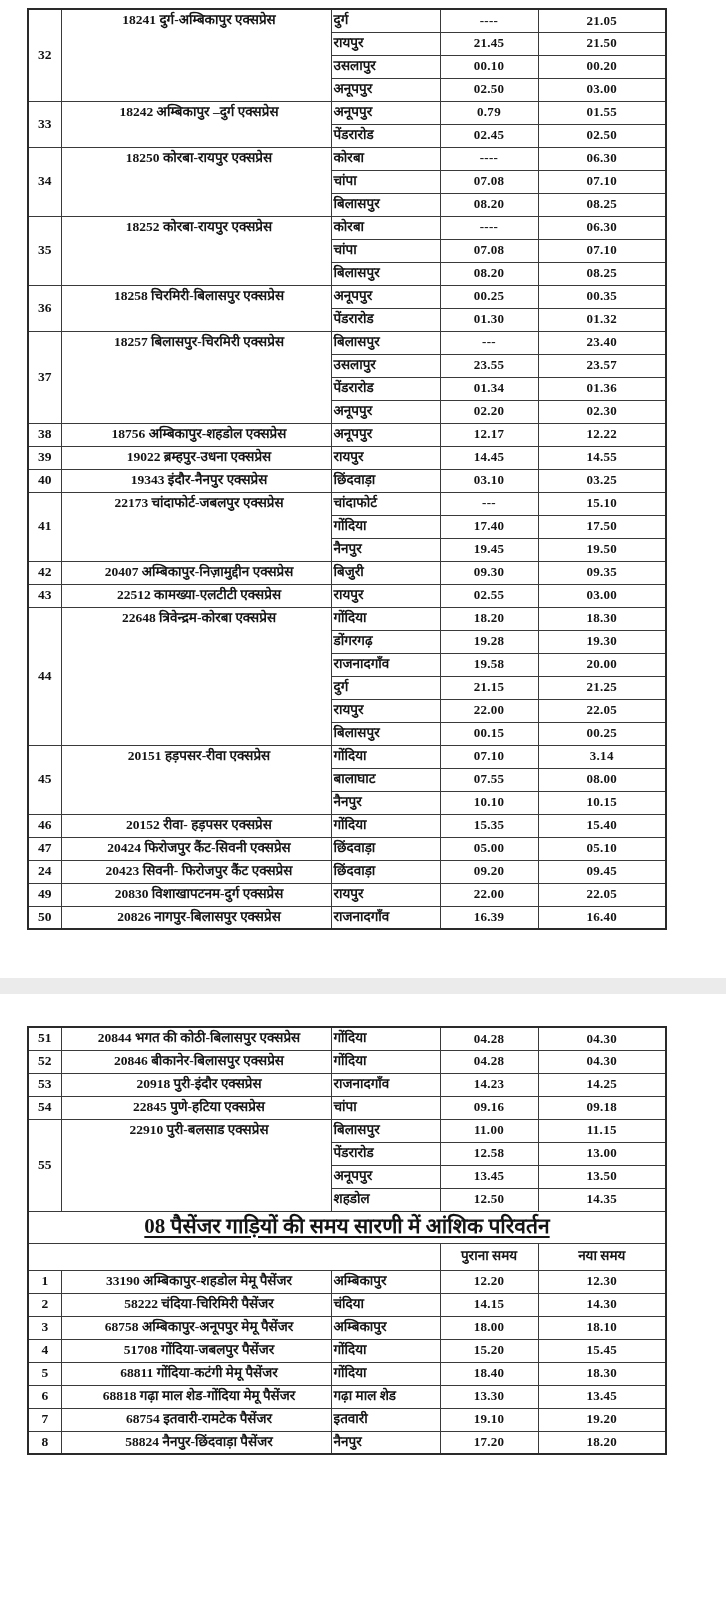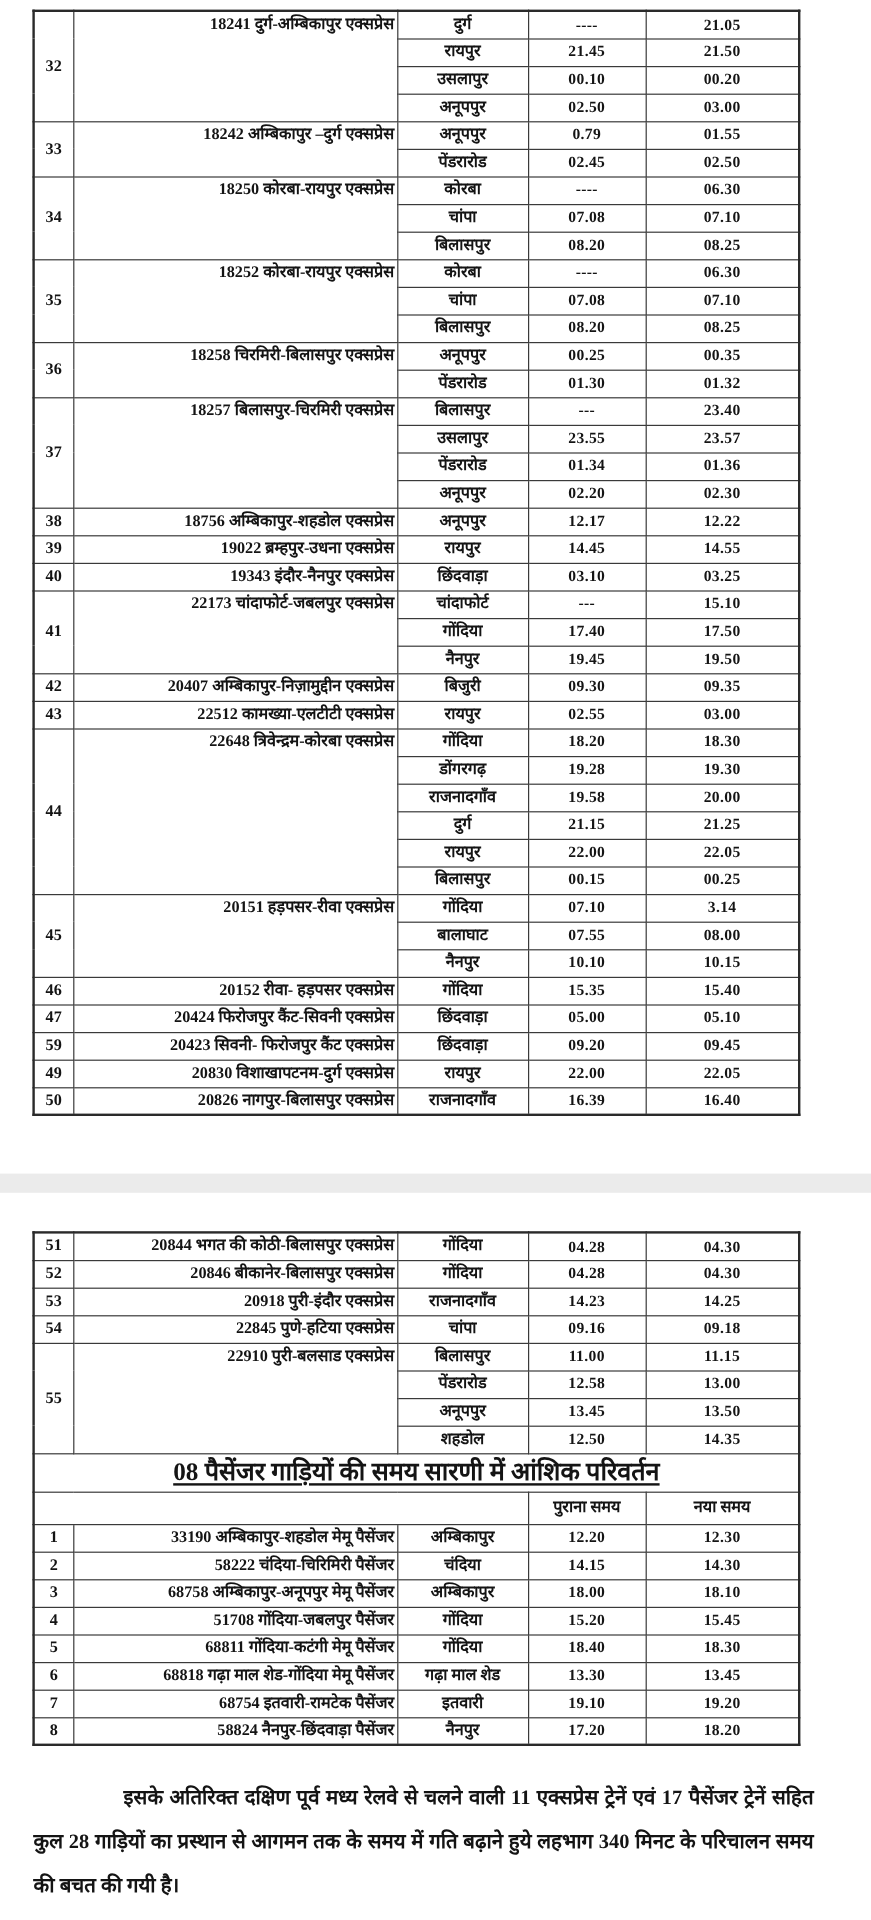--- a/index.html
+++ b/index.html
@@ -24,22 +24,22 @@
     border: 1px solid #3a3a3a;
     height: 23px;
     padding: 0 2px;
     font-size: 13.5px;
     line-height: 1.1;
     overflow: hidden;
     white-space: nowrap;
     vertical-align: middle;
   }
   .c-sn      { width: 33px;  text-align: center; }
-  .c-train   { width: 270px; text-align: right; padding-left: 8px !important; vertical-align: top !important; padding-top: 3px !important; }
-  .c-station { width: 109px; text-align: center; }
+  .c-train   { width: 270px; text-align: center; padding-left: 8px !important; vertical-align: top !important; padding-top: 3px !important; }
+  .c-station { width: 109px; text-align: left; }
   .c-time    { width: 98px;  text-align: center; font-size: 13px !important; letter-spacing: 0.3px; }
   .c-time-new{ width: 128px; text-align: center; font-size: 13px !important; letter-spacing: 0.3px; }
 
   #table1 { margin-top: 8px; }
 
   .band-gap1 { height: 48px; }
   .gray-band { width: 726px; height: 16px; background: #ebebeb; }
   .band-gap2 { height: 32px; }
 
   .heading-cell {
@@ -292,21 +292,21 @@
           <td class="c-time-new">15.40</td>
         </tr>
         <tr>
           <td class="c-sn">47</td>
           <td class="c-train">20424 फिरोजपुर कैंट-सिवनी एक्सप्रेस</td>
           <td class="c-station">छिंदवाड़ा</td>
           <td class="c-time">05.00</td>
           <td class="c-time-new">05.10</td>
         </tr>
         <tr>
-          <td class="c-sn">59</td>
+          <td class="c-sn">24</td>
           <td class="c-train">20423 सिवनी- फिरोजपुर कैंट एक्सप्रेस</td>
           <td class="c-station">छिंदवाड़ा</td>
           <td class="c-time">09.20</td>
           <td class="c-time-new">09.45</td>
         </tr>
         <tr>
           <td class="c-sn">49</td>
           <td class="c-train">20830 विशाखापटनम-दुर्ग एक्सप्रेस</td>
           <td class="c-station">रायपुर</td>
           <td class="c-time">22.00</td>
@@ -451,15 +451,14 @@
         <tr>
           <td class="c-sn">8</td>
           <td class="c-train">58824 नैनपुर-छिंदवाड़ा  पैसेंजर</td>
           <td class="c-station">नैनपुर</td>
           <td class="c-time">17.20</td>
           <td class="c-time-new">18.20</td>
         </tr>
       </tbody>
   </table>
 
-  <p class="footer-note">इसके अतिरिक्त दक्षिण पूर्व मध्य रेलवे से चलने वाली 11 एक्सप्रेस ट्रेनें एवं 17 पैसेंजर ट्रेनें सहित कुल 28 गाड़ियों  का प्रस्थान से आगमन तक के समय में गति बढ़ाने हुये लहभाग 340 मिनट के परिचालन समय की बचत की गयी है।</p>
 
 </div>
 
 </body></html>

